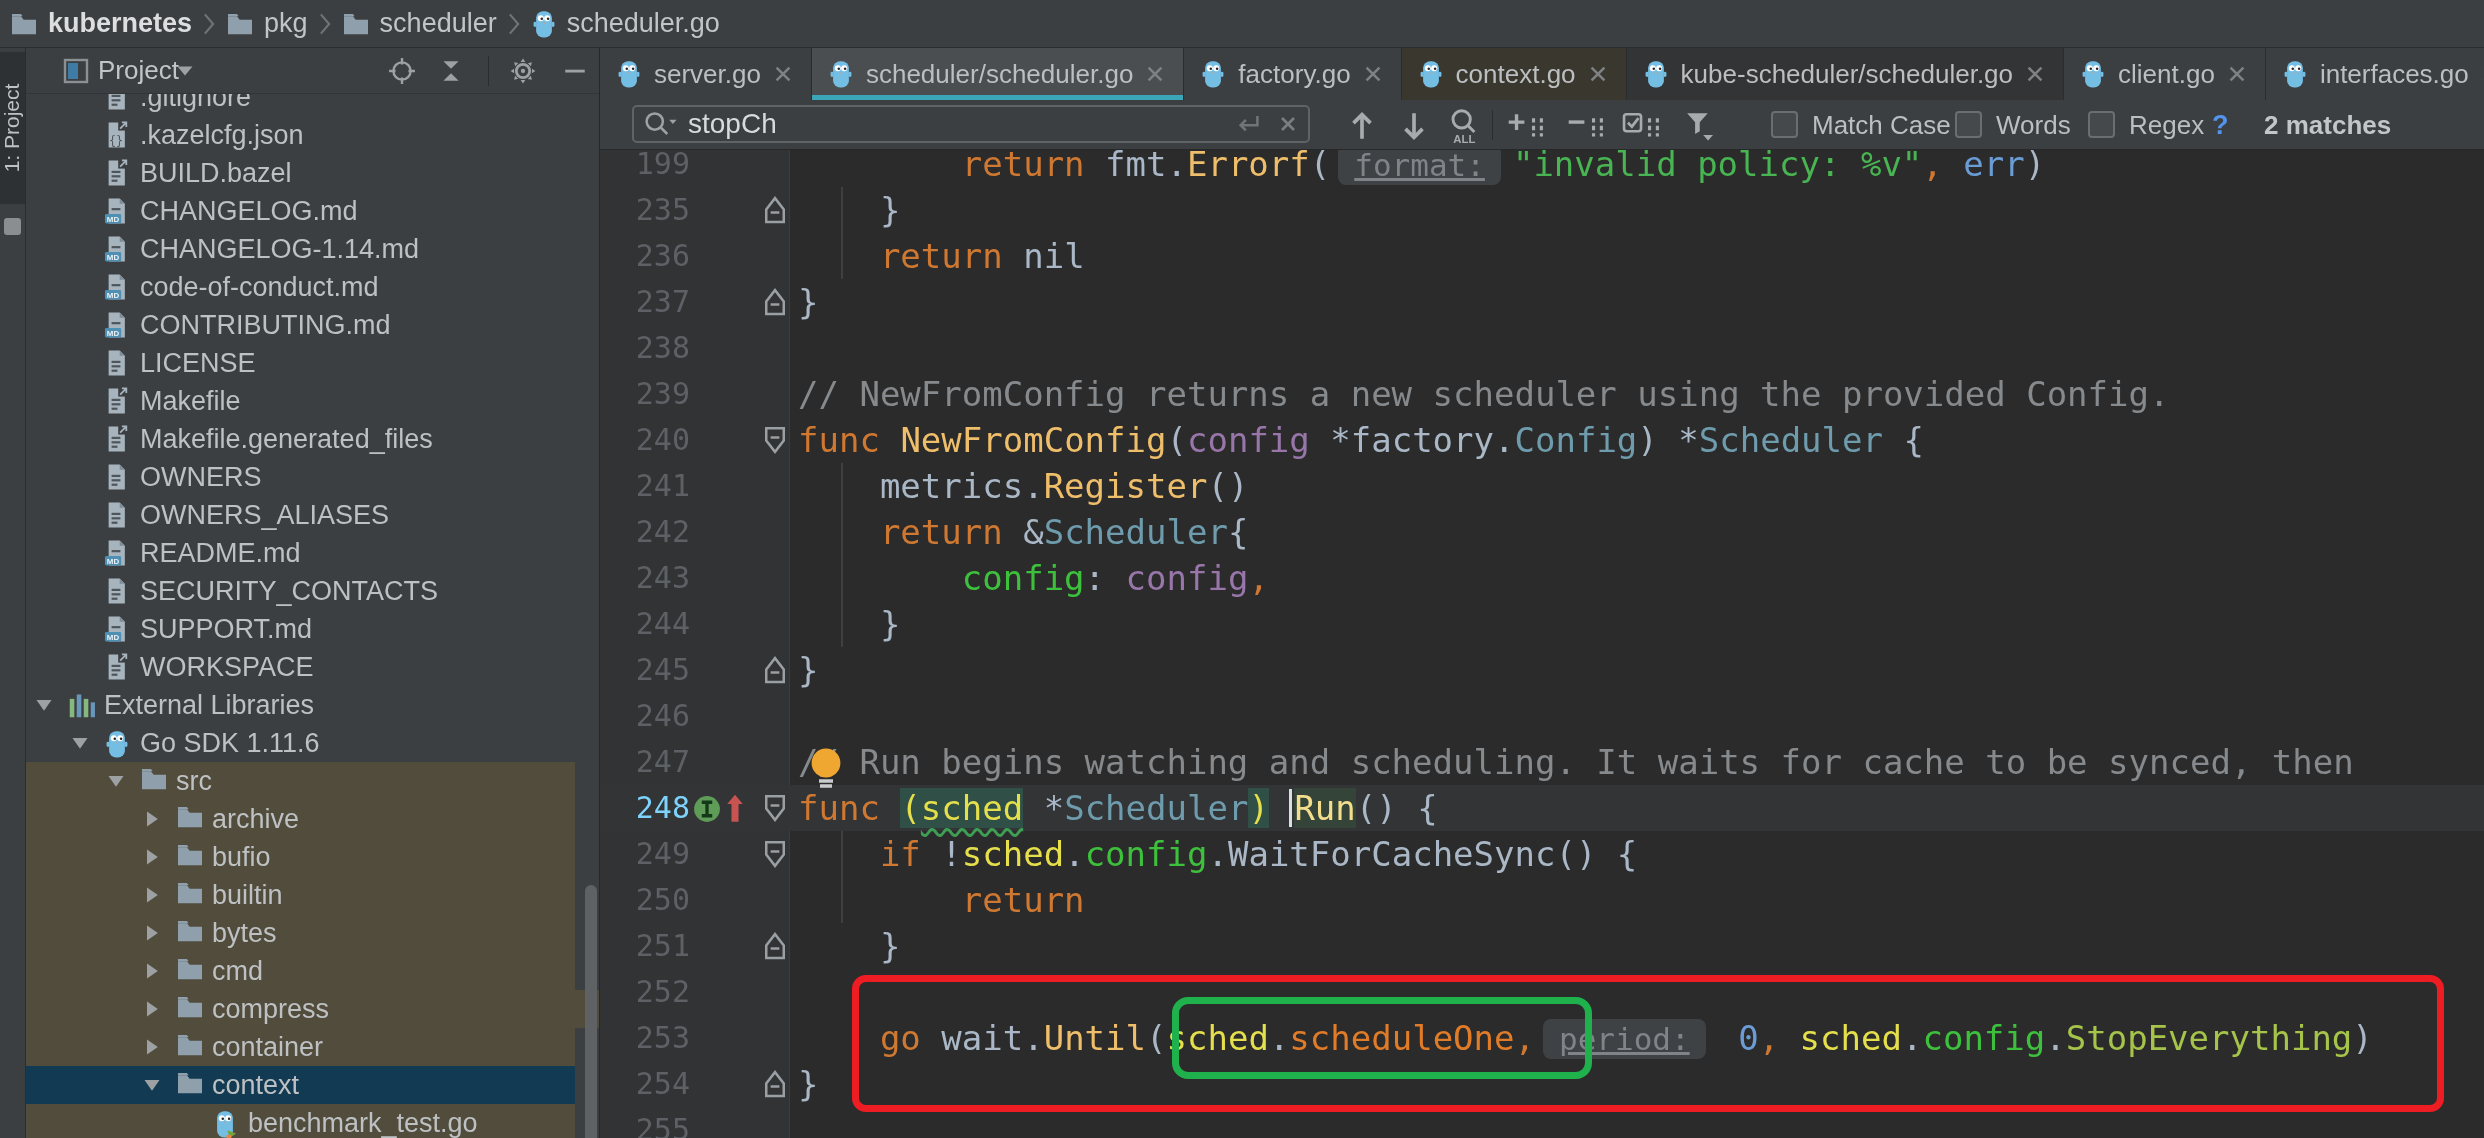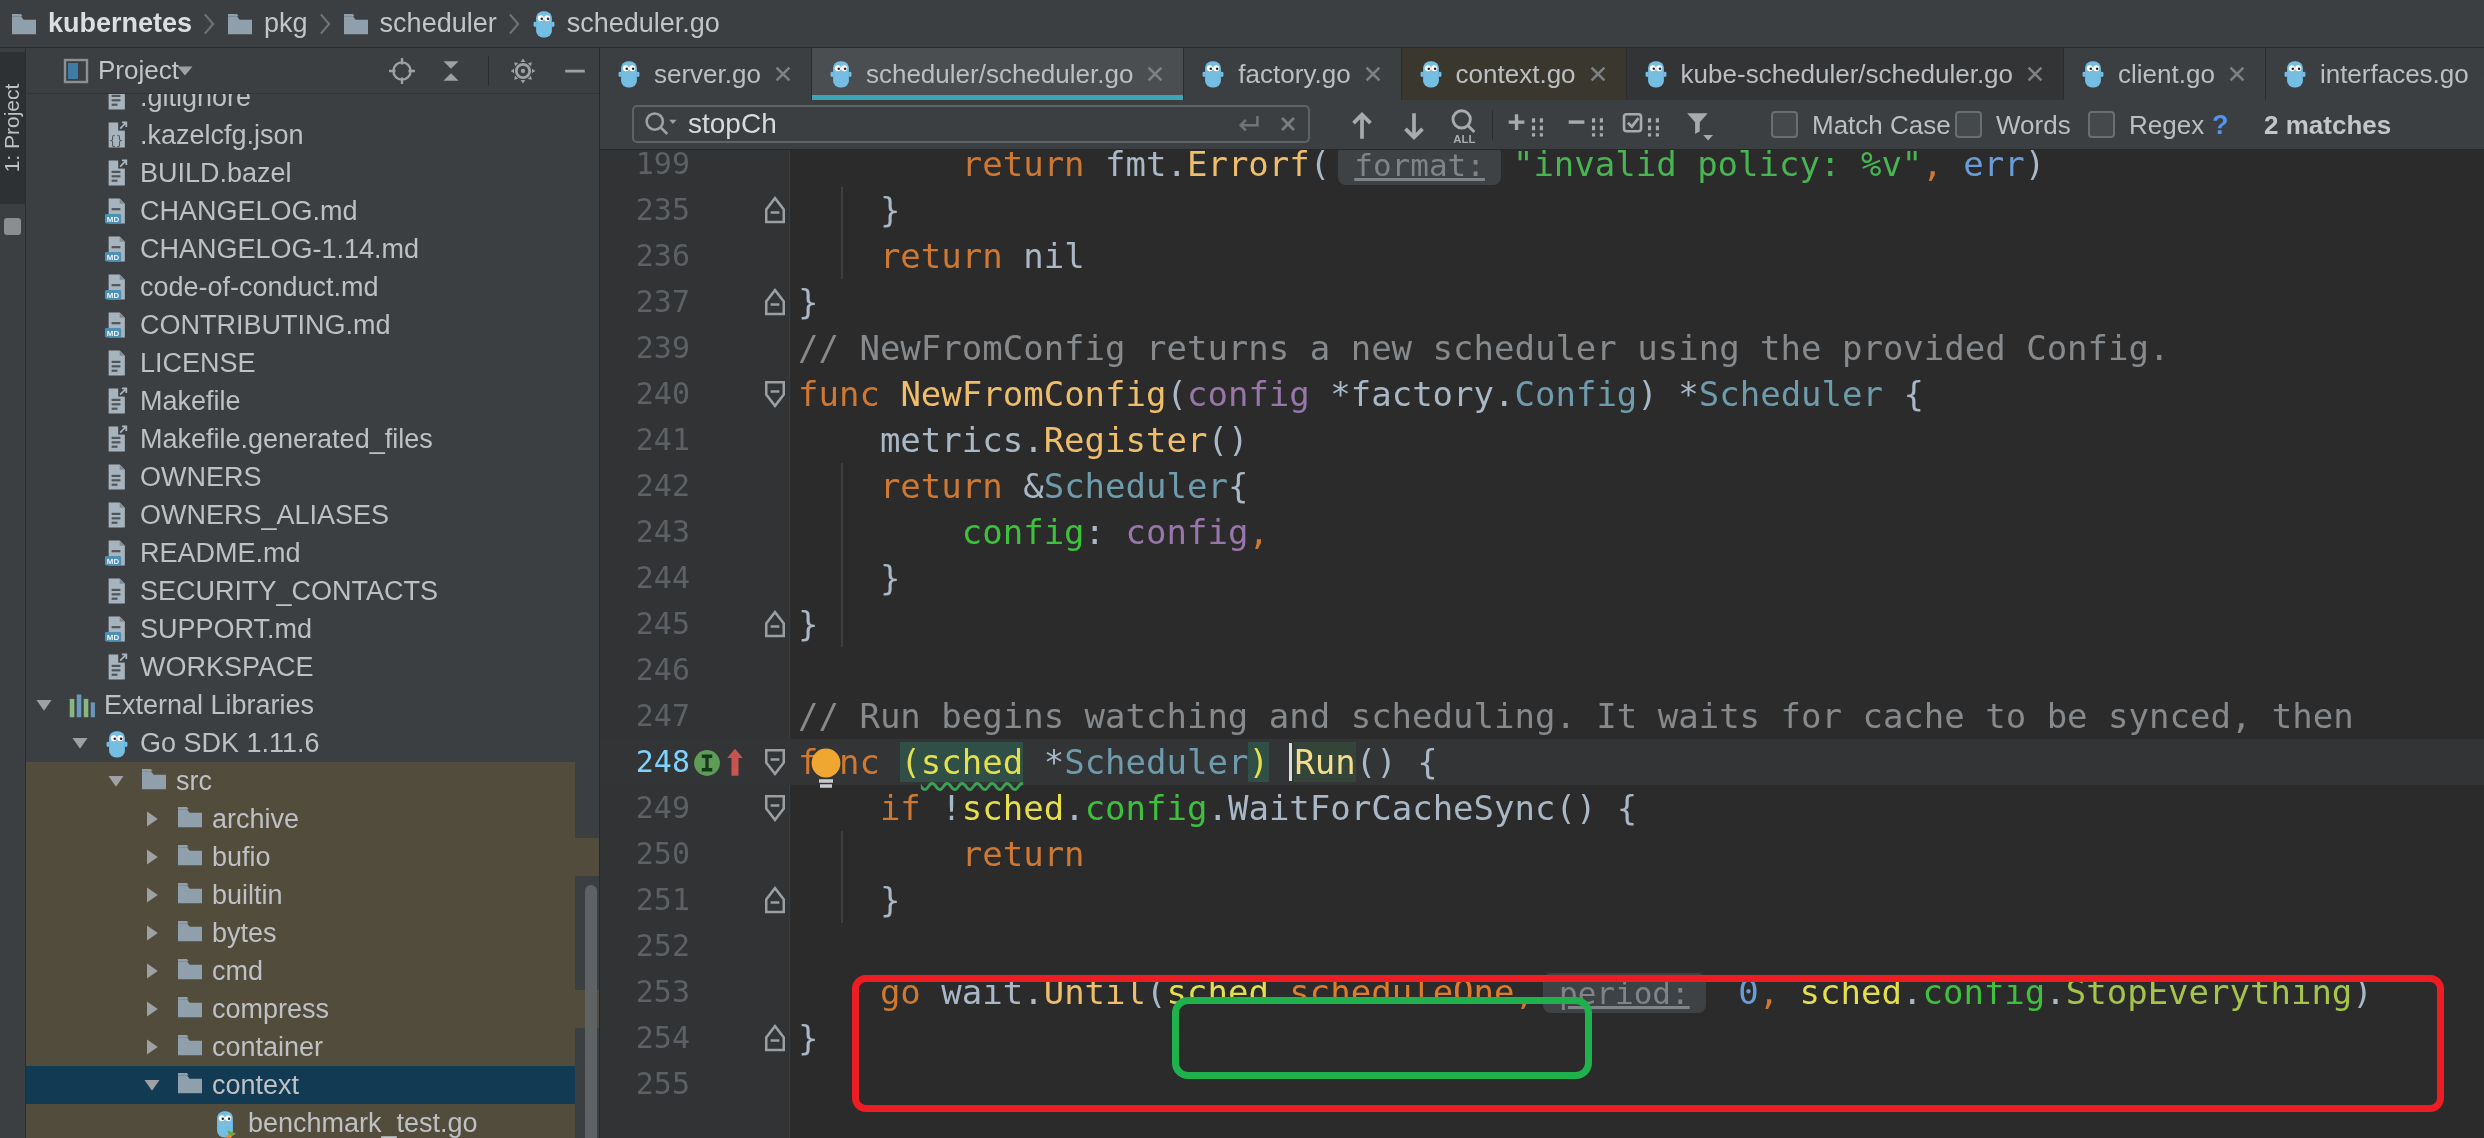--- a/index.html
+++ b/index.html
@@ -425,21 +425,21 @@
         <div class="trow olive" style="top: 752px;">
           <span class="t-arrow" style="left: 116px;"><svg viewBox="0 0 12 12" width="20" height="20">
               <path d="M3 1.5l6.5 4.5L3 10.5z" fill="#9DA1A4"></path>
             </svg></span>
           <span class="t-icon" style="left: 150px;"><svg viewBox="0 0 16 14" width="28" height="24">
               <path d="M1 2.5h5.2l1.6 2H15v8.5H1z" fill="#8FA0AC"></path>
               <path d="M1 2.5V1.2h5.2l1 1.3z" fill="#8FA0AC"></path>
             </svg></span>
           <span class="t-label" style="left: 186px;">archive</span>
         </div>
-        <div class="trow olive" style="top: 790px; padding-left: 42px;">
+        <div class="trow olive" style="top: 790px;">
           <span class="t-arrow" style="left: 116px;"><svg viewBox="0 0 12 12" width="20" height="20">
               <path d="M3 1.5l6.5 4.5L3 10.5z" fill="#9DA1A4"></path>
             </svg></span>
           <span class="t-icon" style="left: 150px;"><svg viewBox="0 0 16 14" width="28" height="24">
               <path d="M1 2.5h5.2l1.6 2H15v8.5H1z" fill="#8FA0AC"></path>
               <path d="M1 2.5V1.2h5.2l1 1.3z" fill="#8FA0AC"></path>
             </svg></span>
           <span class="t-label" style="left: 186px;">bufio</span>
         </div>
         <div class="trow olive" style="top: 828px;">
@@ -768,20 +768,25 @@
           </div>
           <div class="crow">
             <span class="ln">237</span>
             <span class="mk">
               <span class="fold"><svg viewBox="0 0 20 24" width="26" height="30">
                   <path d="M3 21.5h14v-10L10 2.5 3 11.5z" fill="none" stroke="#9A9FA3" stroke-width="2"></path>
                   <path d="M6.5 14h7" stroke="#9A9FA3" stroke-width="2"></path>
                 </svg></span>
             </span>
             <span class="ct"><span class="tk pl">}</span></span>
+          </div>
+          <div class="crow">
+            <span class="ln">238</span>
+            <span class="mk"></span>
+            <span class="ct"></span>
           </div>
           <div class="crow">
             <span class="ln">239</span>
             <span class="mk"></span>
             <span class="ct"><span class="tk cm">// NewFromConfig returns a new scheduler using the provided Config.</span></span>
           </div>
           <div class="crow">
             <span class="ln">240</span>
             <span class="mk">
               <span class="fold"><svg viewBox="0 0 20 24" width="26" height="30">

